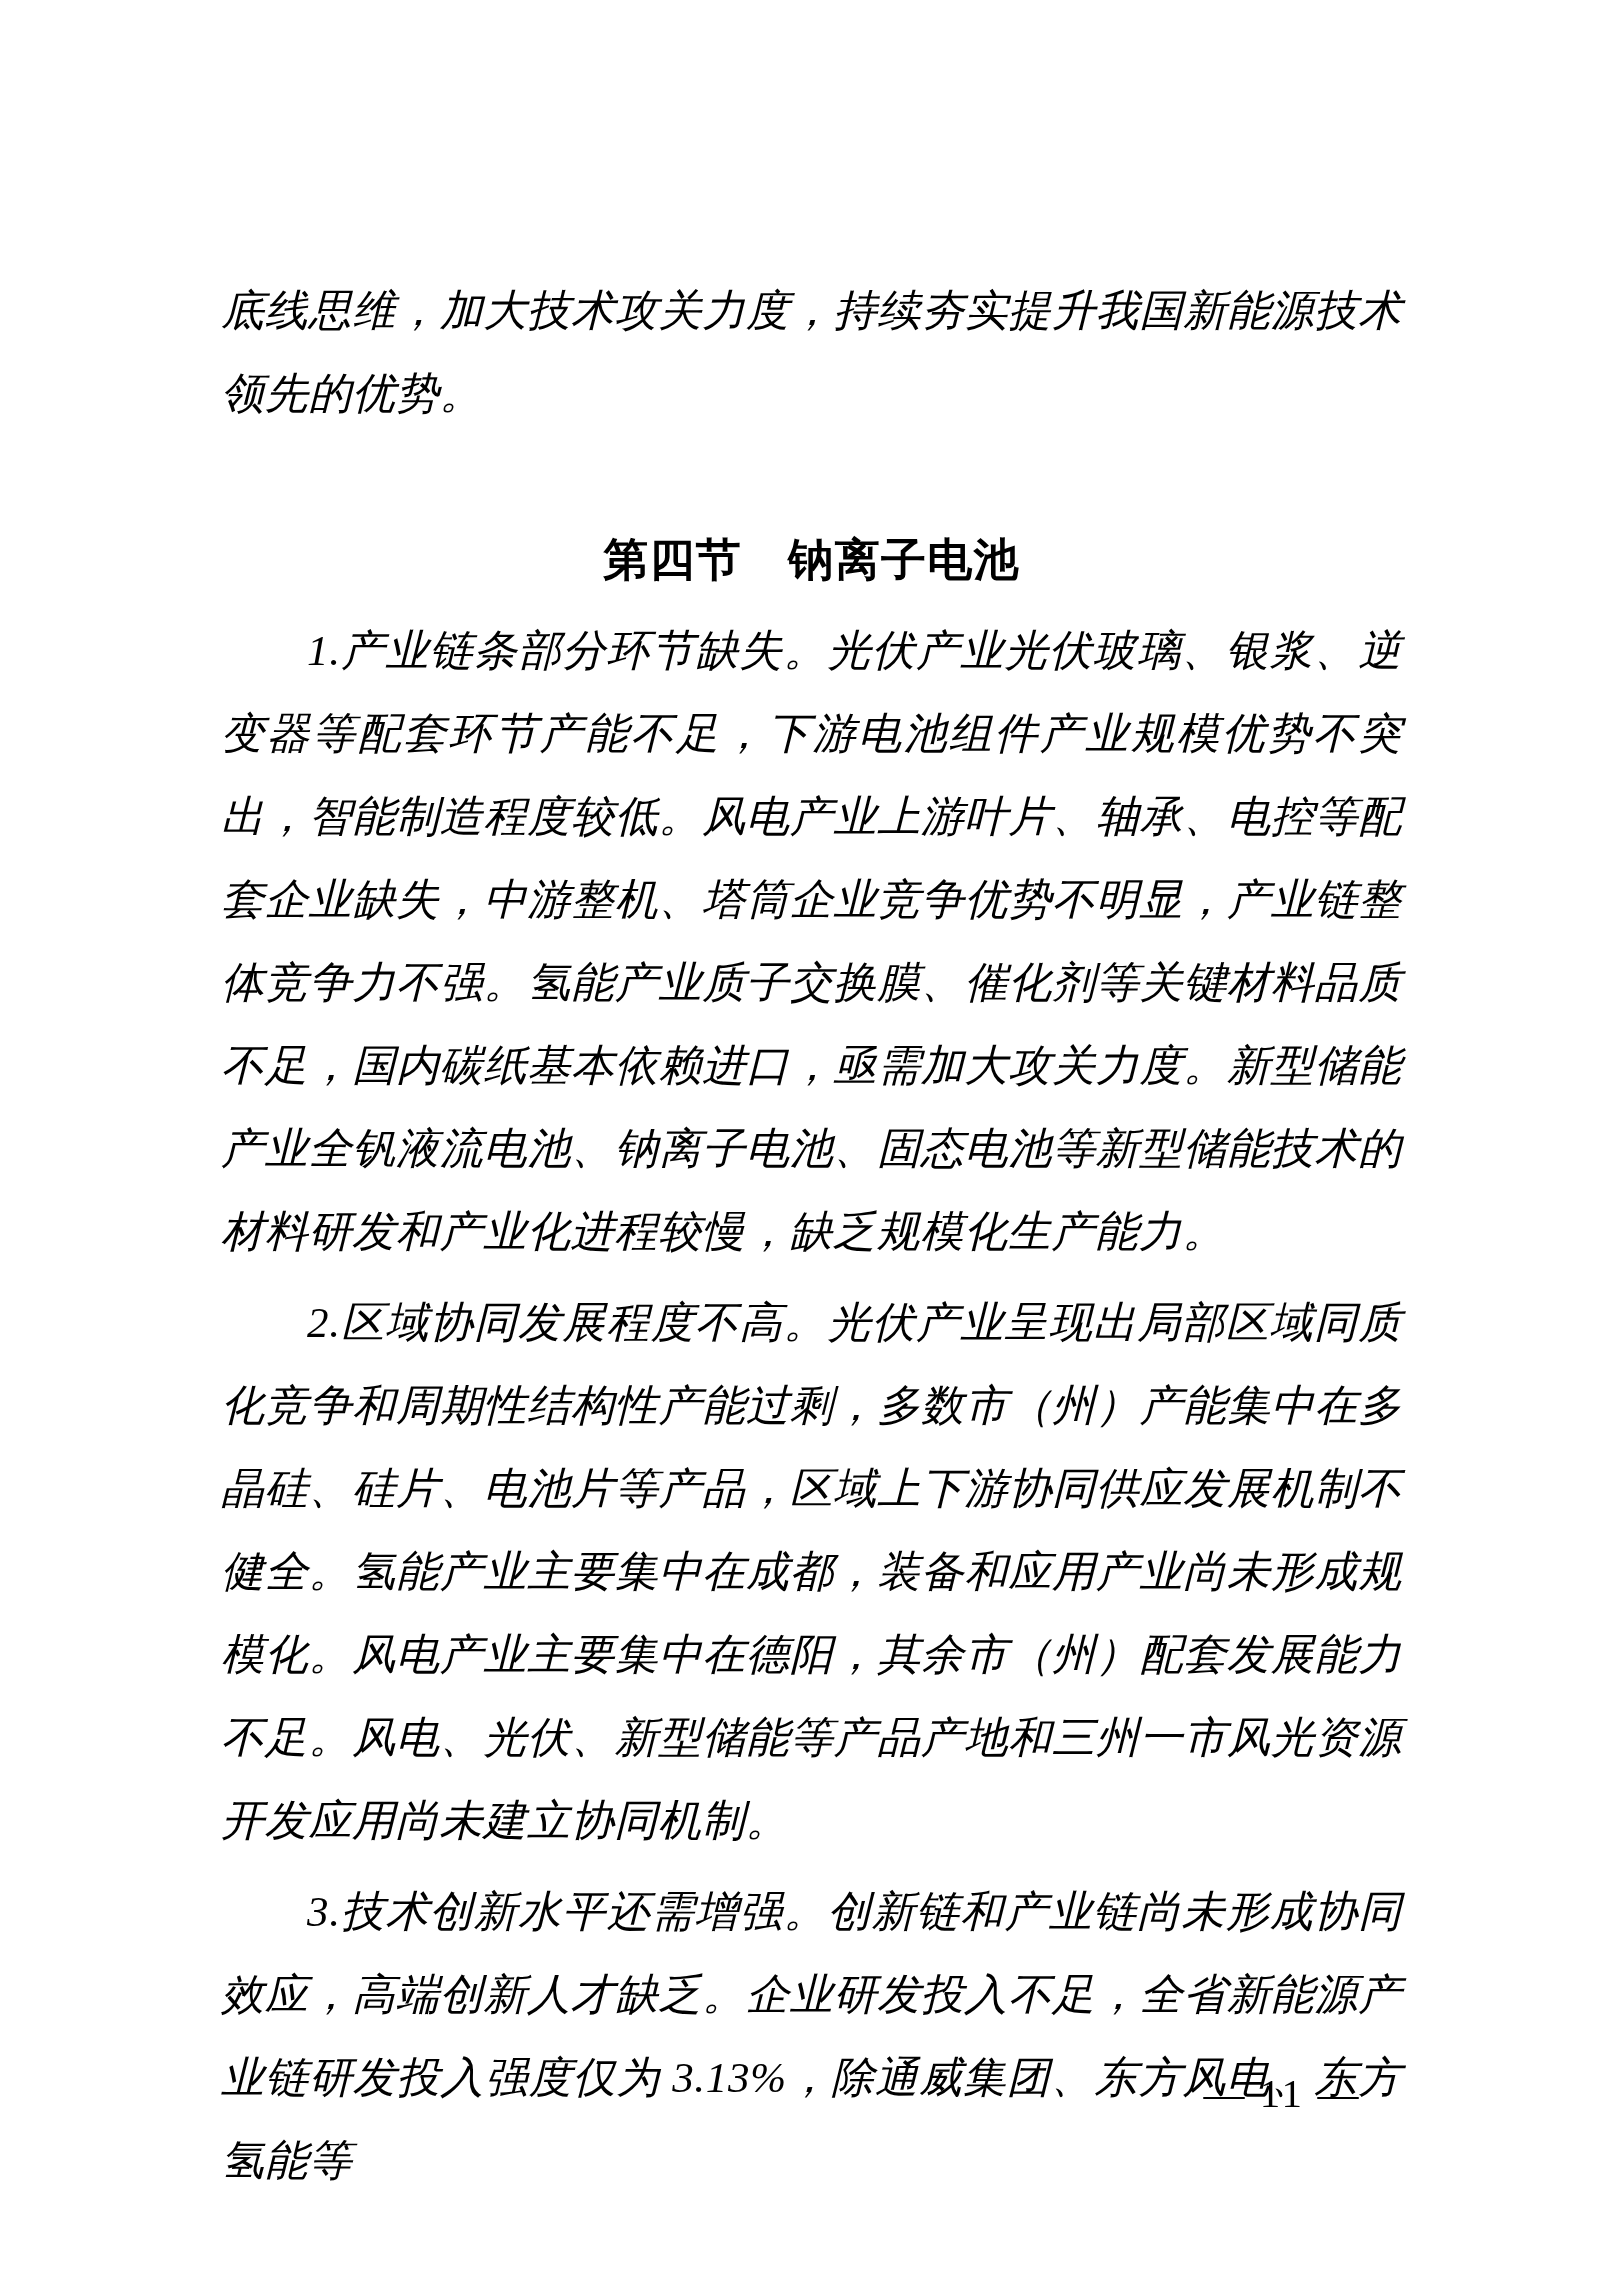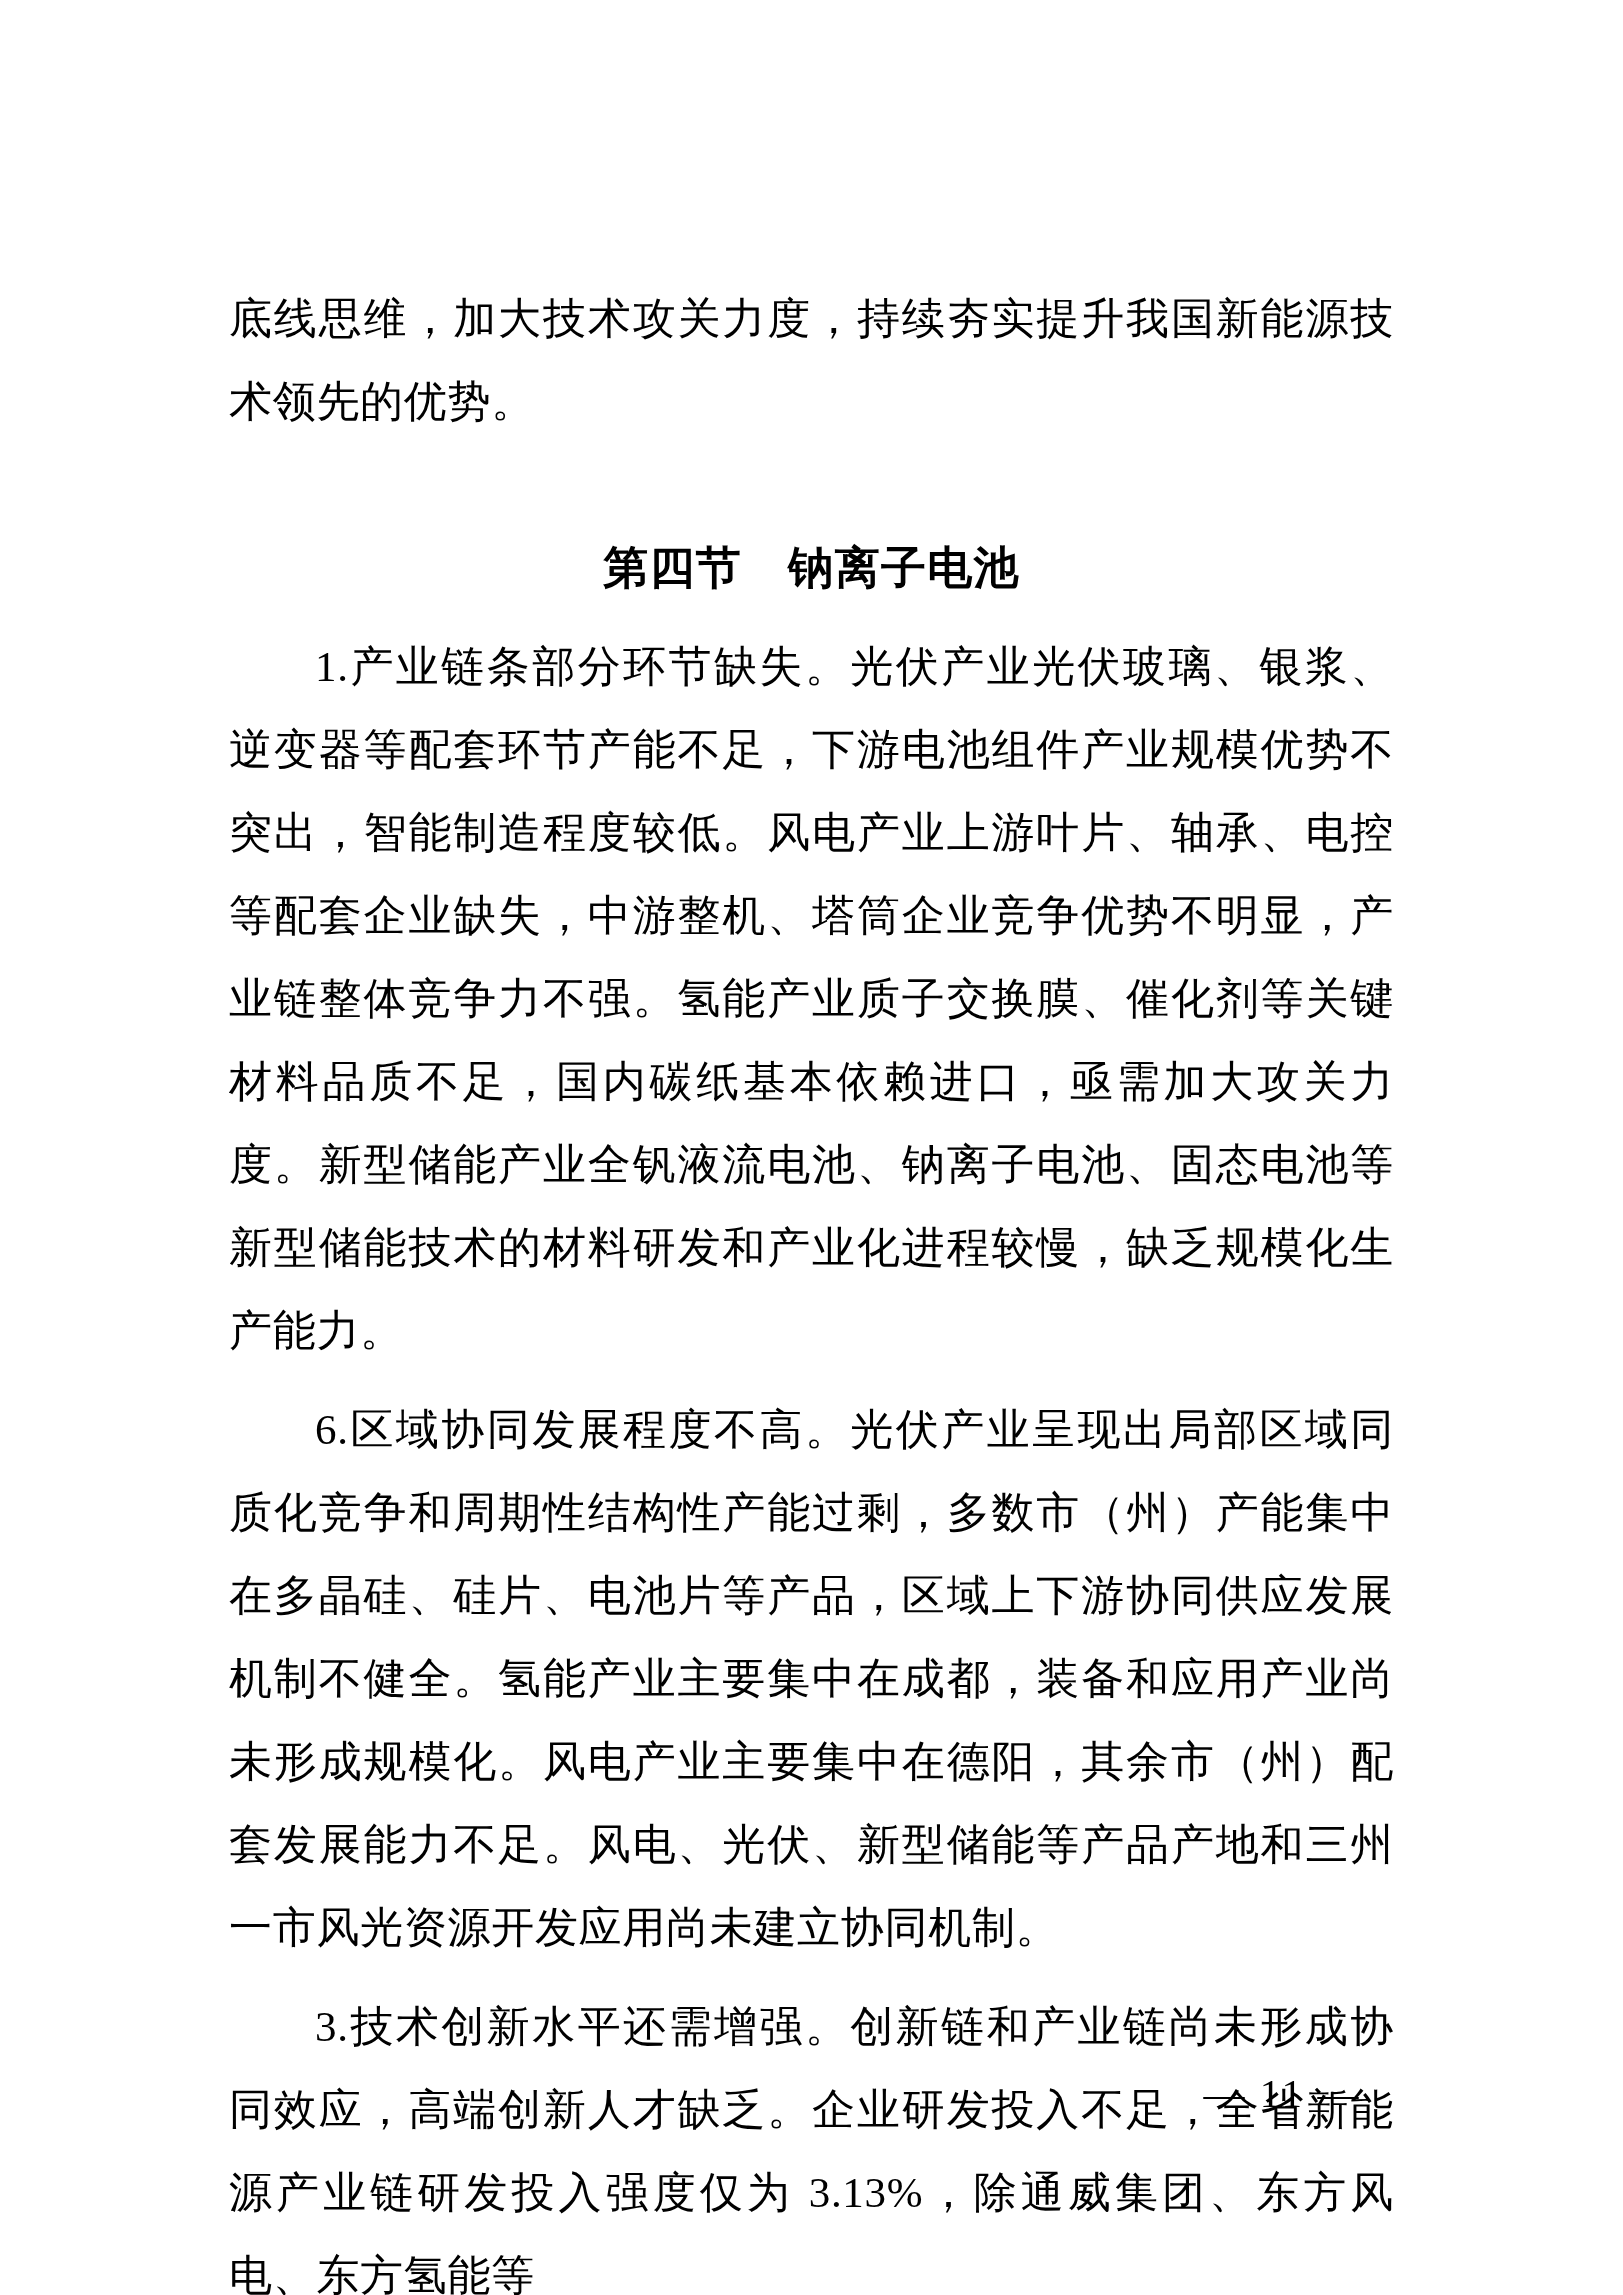--- a/index.html
+++ b/index.html
@@ -15,27 +15,28 @@
     color: #000000;
     overflow: hidden;
   }
   .content {
     position: absolute;
     left: 213px;
     right: 213px;
     top: 261px;
   }
   .para {
-    margin: 16px;
+    margin: 8px;
     font-family: "Liberation Serif", serif;
     font-size: 43px;
     line-height: 83px;
     text-align: justify;
     text-justify: inter-ideograph;
     letter-spacing: 0.7px;
+    font-style: italic;
   }
   .para.indent {
     text-indent: 86px;
   }
   .heading {
     margin: 83px 0 0 0;
     font-family: "Liberation Sans", sans-serif;
     font-weight: bold;
     font-size: 45px;
     line-height: 83px;
@@ -55,18 +56,18 @@
   }
 </style>
 </head>
 <body>
 
 <div class="page">
   <div class="content">
     <p class="para">底线思维，加大技术攻关力度，持续夯实提升我国新能源技术领先的优势。</p>
     <h2 class="heading">第四节　钠离子电池</h2>
     <p class="para indent">1.产业链条部分环节缺失。光伏产业光伏玻璃、银浆、逆变器等配套环节产能不足，下游电池组件产业规模优势不突出，智能制造程度较低。风电产业上游叶片、轴承、电控等配套企业缺失，中游整机、塔筒企业竞争优势不明显，产业链整体竞争力不强。氢能产业质子交换膜、催化剂等关键材料品质不足，国内碳纸基本依赖进口，亟需加大攻关力度。新型储能产业全钒液流电池、钠离子电池、固态电池等新型储能技术的材料研发和产业化进程较慢，缺乏规模化生产能力。</p>
-    <p class="para indent">6.区域协同发展程度不高。光伏产业呈现出局部区域同质化竞争和周期性结构性产能过剩，多数市（州）产能集中在多晶硅、硅片、电池片等产品，区域上下游协同供应发展机制不健全。氢能产业主要集中在成都，装备和应用产业尚未形成规模化。风电产业主要集中在德阳，其余市（州）配套发展能力不足。风电、光伏、新型储能等产品产地和三州一市风光资源开发应用尚未建立协同机制。</p>
+    <p class="para indent">2.区域协同发展程度不高。光伏产业呈现出局部区域同质化竞争和周期性结构性产能过剩，多数市（州）产能集中在多晶硅、硅片、电池片等产品，区域上下游协同供应发展机制不健全。氢能产业主要集中在成都，装备和应用产业尚未形成规模化。风电产业主要集中在德阳，其余市（州）配套发展能力不足。风电、光伏、新型储能等产品产地和三州一市风光资源开发应用尚未建立协同机制。</p>
     <p class="para indent">3.技术创新水平还需增强。创新链和产业链尚未形成协同效应，高端创新人才缺乏。企业研发投入不足，全省新能源产业链研发投入强度仅为 3.13%，除通威集团、东方风电、东方氢能等</p>
   </div>
   <div class="footer">— 11 —</div>
 </div>
 
 
 </body></html>

